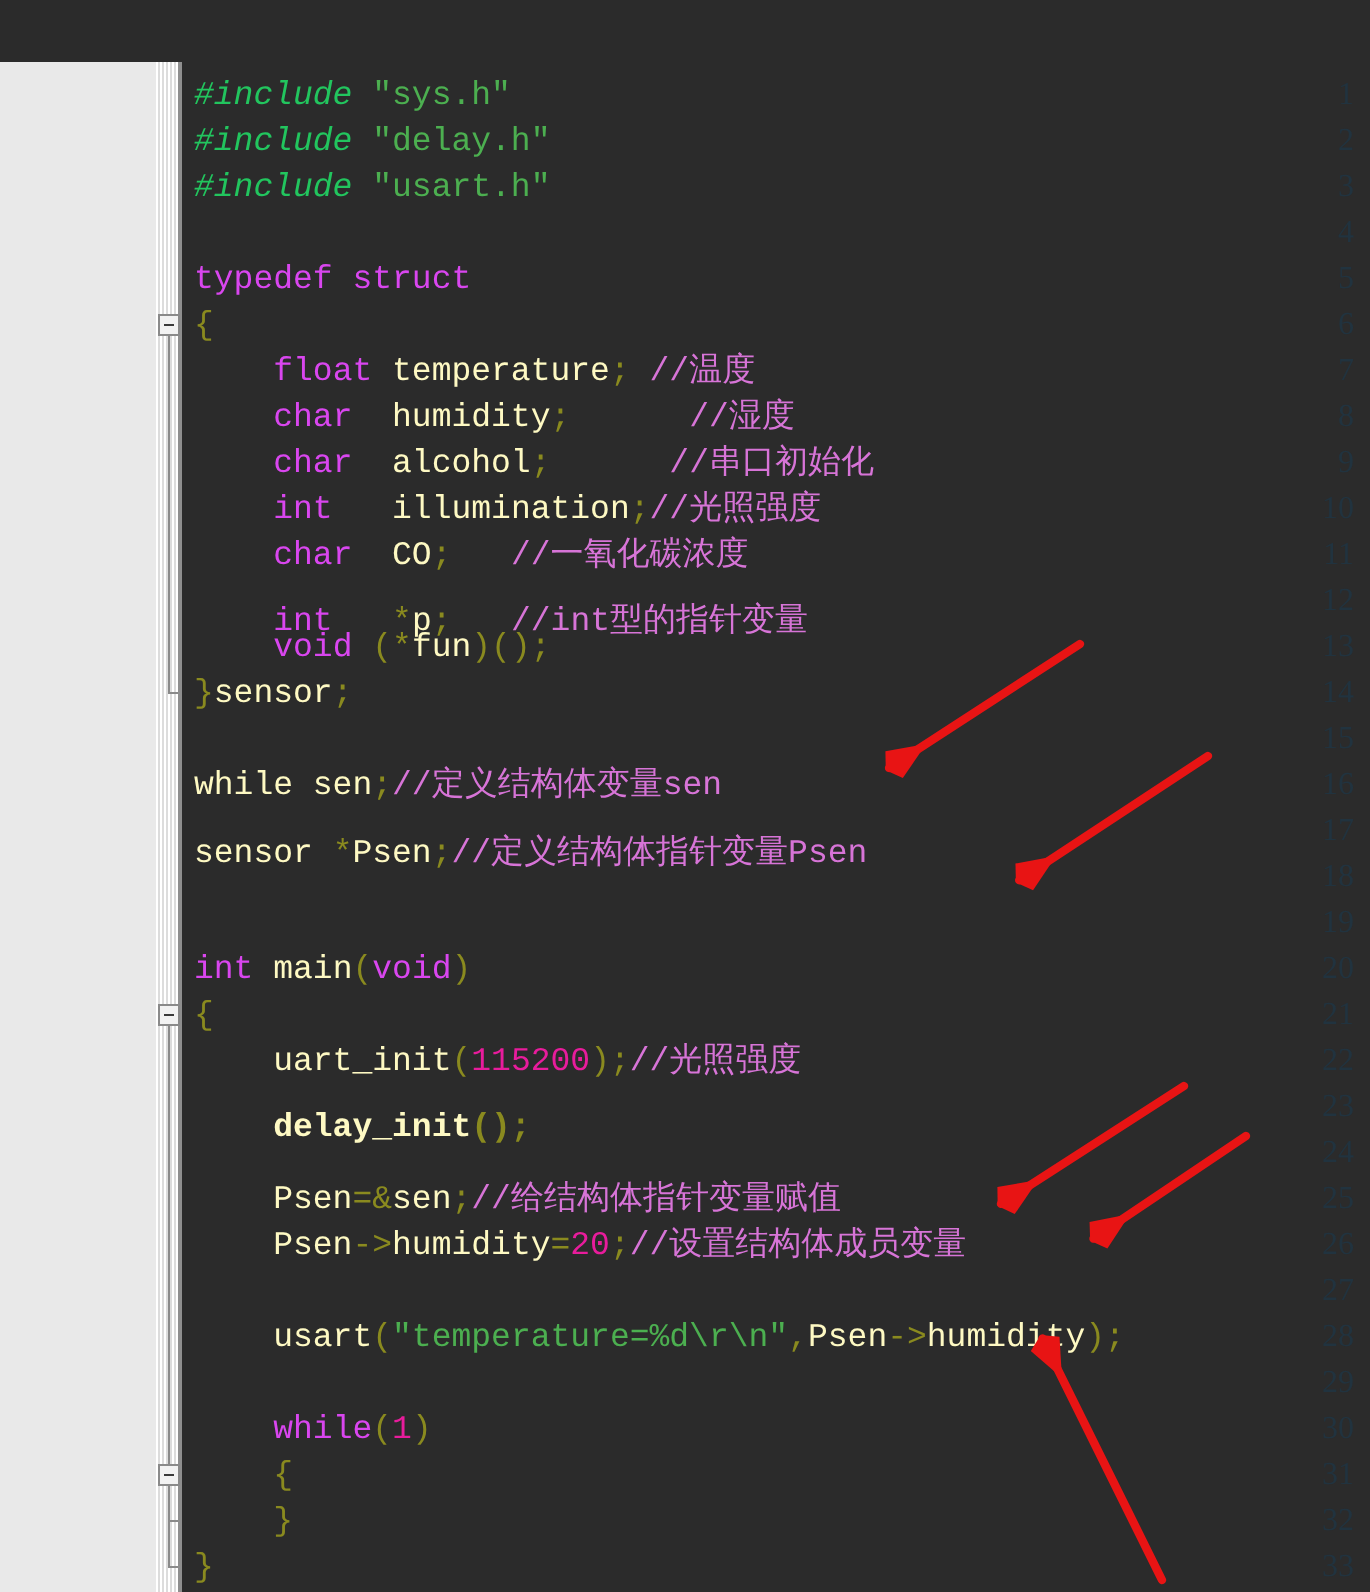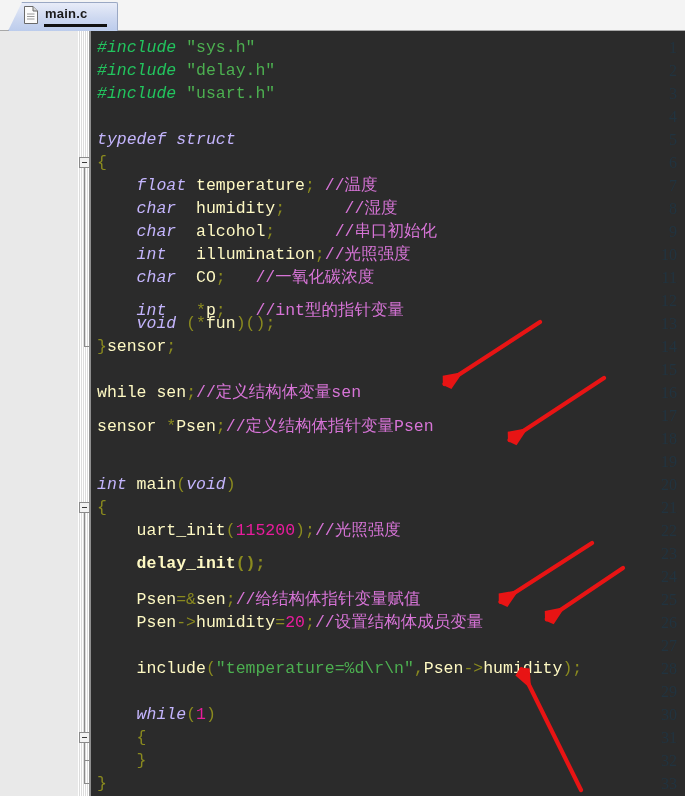--- a/index.html
+++ b/index.html
@@ -145,55 +145,41 @@
   .cline {
     position: absolute;
     left: 0;
     height: 23px;
     line-height: 23px;
     white-space: pre;
     font-family: "Liberation Mono", monospace;
     font-size: 16.5px;
     color: #e6e6e6;
   }
-  .kw   { color: #c4b5fd; font-style: italic; }
+  .kw   { color: #d946ef; }
   .pre  { color: #22c55e; font-style: italic; }
   .str  { color: #4caf50; }
   .cmt  { color: #d774d7; }
   .num  { color: #e81c9c; }
   .op   { color: #8a8a1f; }
   .id   { color: #fef9c3; }
 
   
   .arrows {
     position: absolute;
     left: 0; top: 0;
     width: 685px; height: 796px;
     pointer-events: none;
   }
 </style>
 </head>
 <body>
 
 <div id="app">
 
-  <div class="tabbar">
-    <div class="tab"></div>
-    <span class="tab-icon">
-      <svg width="14" height="18" viewBox="0 0 14 18">
-        <polygon points="0.5,0.5 9,0.5 13.5,5 13.5,17.5 0.5,17.5" fill="#fbfbfb" stroke="#6a6a6a" stroke-width="1"></polygon>
-        <polyline points="9,0.5 9,5 13.5,5" fill="#d8d8d8" stroke="#6a6a6a" stroke-width="1"></polyline>
-        <line x1="3" y1="8" x2="10.5" y2="8" stroke="#9a9a9a" stroke-width="1"></line>
-        <line x1="3" y1="10.5" x2="10.5" y2="10.5" stroke="#9a9a9a" stroke-width="1"></line>
-        <line x1="3" y1="13" x2="10.5" y2="13" stroke="#9a9a9a" stroke-width="1"></line>
-      </svg>
-    </span>
-    <span class="tab-label">main.c</span>
-    <div class="tab-underline"></div>
-  </div>
 
   <div class="editor">
     <div class="gutter"></div>
     <div class="gutter-stripe"></div>
     <div class="gutter-edge"></div>
     <div class="code-area"></div>
 
     <div id="line-numbers">
         <div class="lnum" style="top: 5px;">1</div>
         <div class="lnum" style="top: 28px;">2</div>
@@ -261,21 +247,21 @@
         <div class="cline" style="top: 384px; left: 97px;"><span class="id">sensor </span><span class="op">*</span><span class="id">Psen</span><span class="op">;</span><span class="cmt">//定义结构体指针变量Psen</span></div>
         <div class="cline" style="top: 419px; left: 97px;"></div>
         <div class="cline" style="top: 442px; left: 97px;"><span class="kw">int</span><span class="id"> main</span><span class="op">(</span><span class="kw">void</span><span class="op">)</span></div>
         <div class="cline" style="top: 465px; left: 97px;"><span class="op">{</span></div>
         <div class="cline" style="top: 488px; left: 97px;"><span class="id">    uart_init</span><span class="op">(</span><span class="num">115200</span><span class="op">);</span><span class="cmt">//光照强度</span></div>
         <div class="cline" style="top: 521px; left: 97px; font-weight: bold;"><span class="id">    delay_init</span><span class="op">();</span></div>
         <div class="cline" style="top: 534px; left: 97px;"></div>
         <div class="cline" style="top: 557px; left: 97px;"><span class="id">    Psen</span><span class="op">=&amp;</span><span class="id">sen</span><span class="op">;</span><span class="cmt">//给结构体指针变量赋值</span></div>
         <div class="cline" style="top: 580px; left: 97px;"><span class="id">    Psen</span><span class="op">-&gt;</span><span class="id">humidity</span><span class="op">=</span><span class="num">20</span><span class="op">;</span><span class="cmt">//设置结构体成员变量</span></div>
         <div class="cline" style="top: 603px; left: 97px;"></div>
-        <div class="cline" style="top: 626px; left: 97px;"><span class="id">    include</span><span class="op">(</span><span class="str">"temperature=%d\r\n"</span><span class="op">,</span><span class="id">Psen</span><span class="op">-&gt;</span><span class="id">humidity</span><span class="op">);</span></div>
+        <div class="cline" style="top: 626px; left: 97px;"><span class="id">    usart</span><span class="op">(</span><span class="str">"temperature=%d\r\n"</span><span class="op">,</span><span class="id">Psen</span><span class="op">-&gt;</span><span class="id">humidity</span><span class="op">);</span></div>
         <div class="cline" style="top: 649px; left: 97px;"></div>
         <div class="cline" style="top: 672px; left: 97px;"><span class="id">    </span><span class="kw">while</span><span class="op">(</span><span class="num">1</span><span class="op">)</span></div>
         <div class="cline" style="top: 695px; left: 97px;"><span class="id">    </span><span class="op">{</span></div>
         <div class="cline" style="top: 718px; left: 97px;"><span class="id">    </span><span class="op">}</span></div>
         <div class="cline" style="top: 741px; left: 97px;"><span class="op">}</span></div>
       </div>
   </div>
 
   <svg class="arrows" id="arrow-layer" width="685" height="796" viewBox="0 0 685 796">
       <g>

